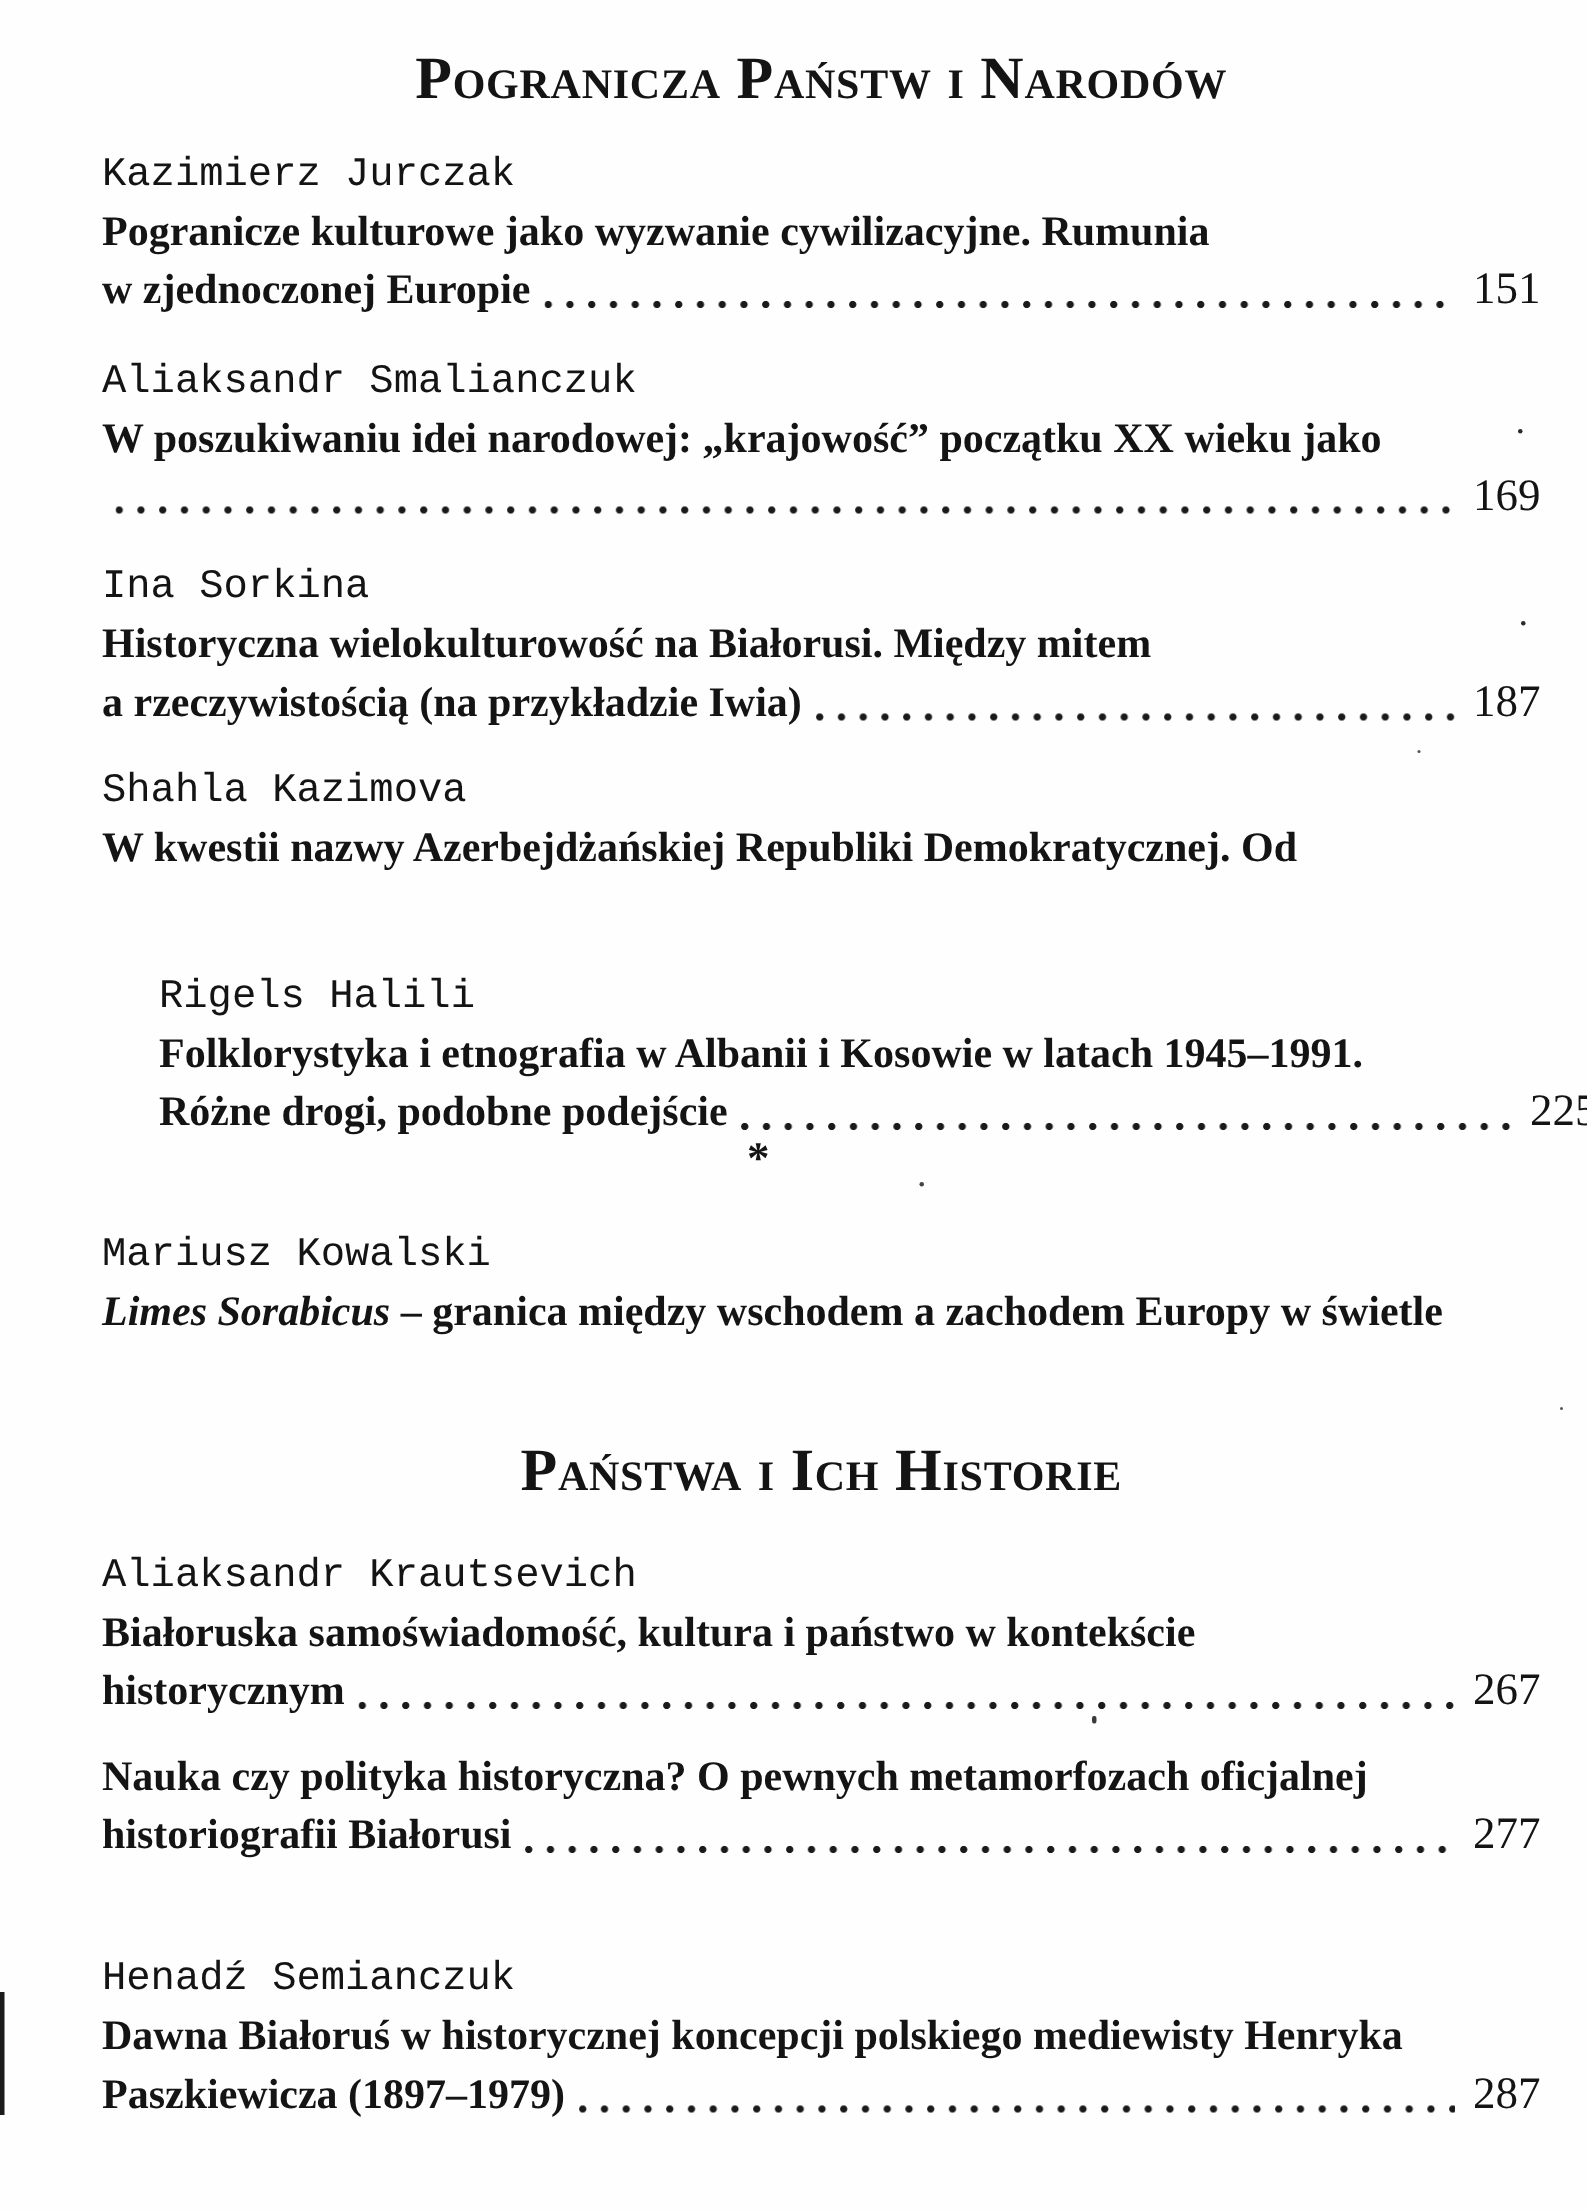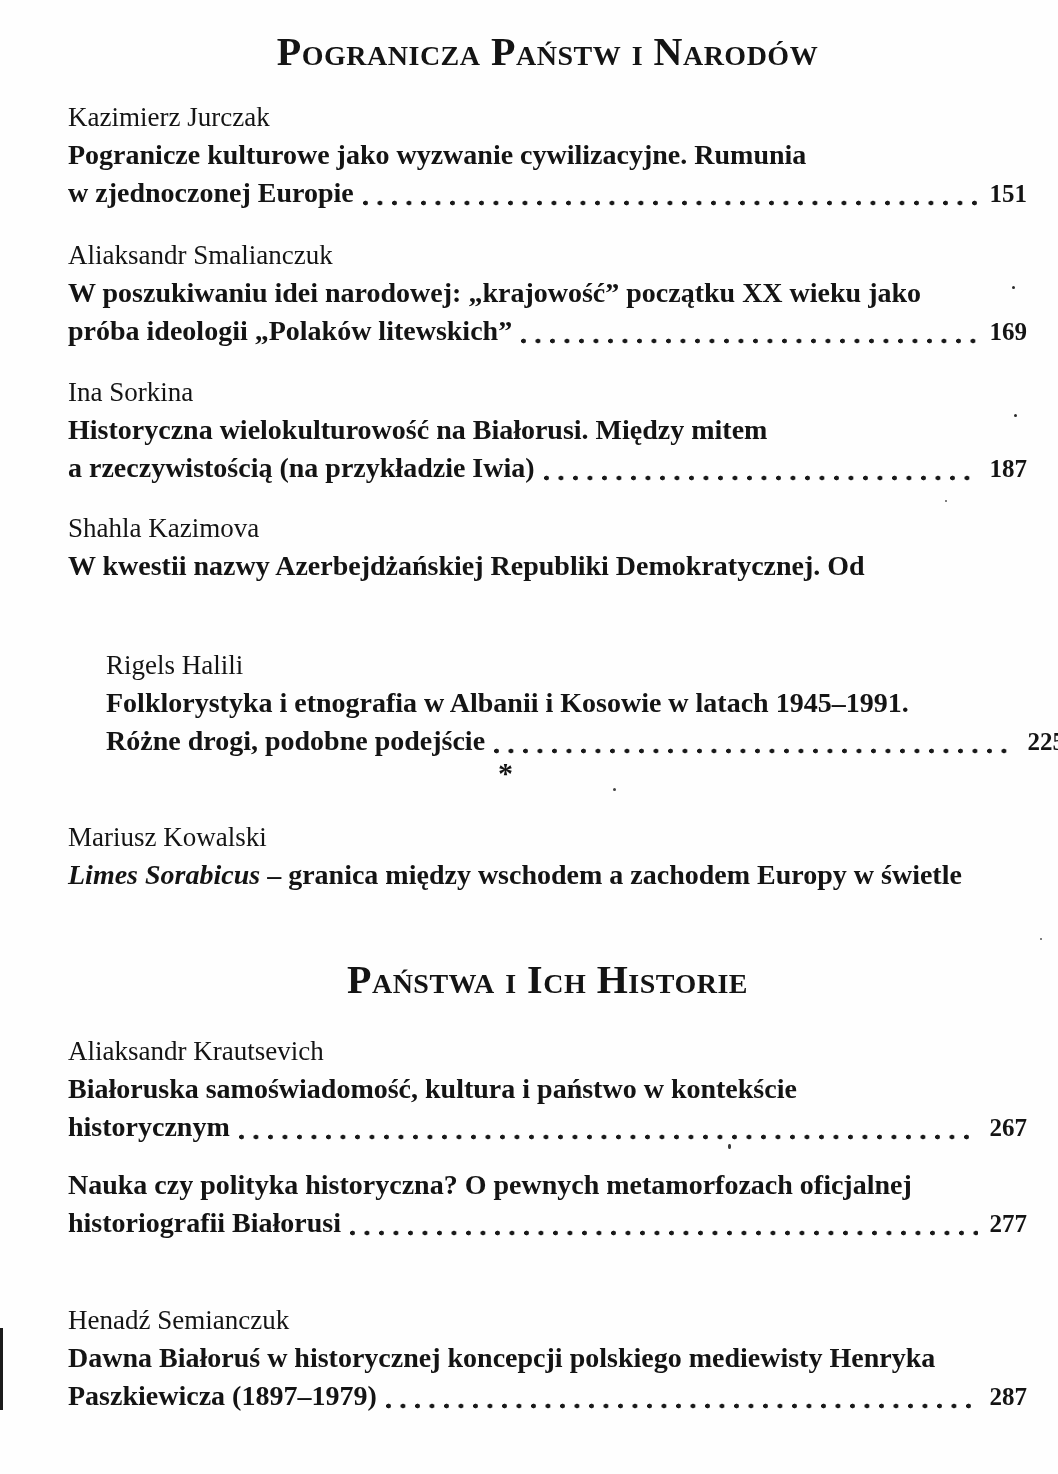--- a/index.html
+++ b/index.html
@@ -29,20 +29,21 @@
   .entry {
     position: absolute;
     left: 68px;
     width: 959px;
     font-size: 28px;
     line-height: 38px;
   }
   .author {
     font-weight: normal;
     font-size: 27px;
+    font-family: Liberation Mono, monospace;
   }
   .title-line {
     font-weight: bold;
   }
   .title-last {
     font-weight: bold;
     display: flex;
     align-items: baseline;
     text-align: right;
   }
@@ -51,22 +52,22 @@
     flex: 1 1 auto;
     align-self: flex-end;
     height: 6px;
     margin: 0 12px 7px 9px;
     background-image: radial-gradient(circle at 2.5px 3px, #1a1a1a 2.1px, rgba(0,0,0,0) 2.7px);
     background-size: 14.5px 6px;
     background-repeat: repeat-x;
     background-position: left bottom;
   }
   .pagenum {
-    font-weight: bold;
-    font-size: 25px;
+    font-weight: normal;
+    font-size: 30px;
     flex: 0 0 auto;
   }
   
   .e1 { top: 98px; }
   .e2 { top: 236px; }
   .e3 { top: 373px; }
   .e4 { top: 509px; }
   .e5 { top: 646px; margin-left: 38px; }
   .e6 { top: 818px; }
   .e7 { top: 1032px; }
@@ -104,21 +105,20 @@
       <span>w zjednoczonej Europie</span>
       <span class="leader"></span>
       <span class="pagenum">151</span>
     </div>
   </div>
 
   <div class="entry e2">
     <div class="author">Aliaksandr Smalianczuk</div>
     <div class="title-line">W poszukiwaniu idei narodowej: „krajowość” początku XX wieku jako</div>
     <div class="title-last">
-      <span>próba ideologii „Polaków litewskich”</span>
       <span class="leader"></span>
       <span class="pagenum">169</span>
     </div>
   </div>
 
   <div class="entry e3">
     <div class="author">Ina Sorkina</div>
     <div class="title-line">Historyczna wielokulturowość na Białorusi. Między mitem</div>
     <div class="title-last">
       <span>a rzeczywistością (na przykładzie Iwia)</span>

